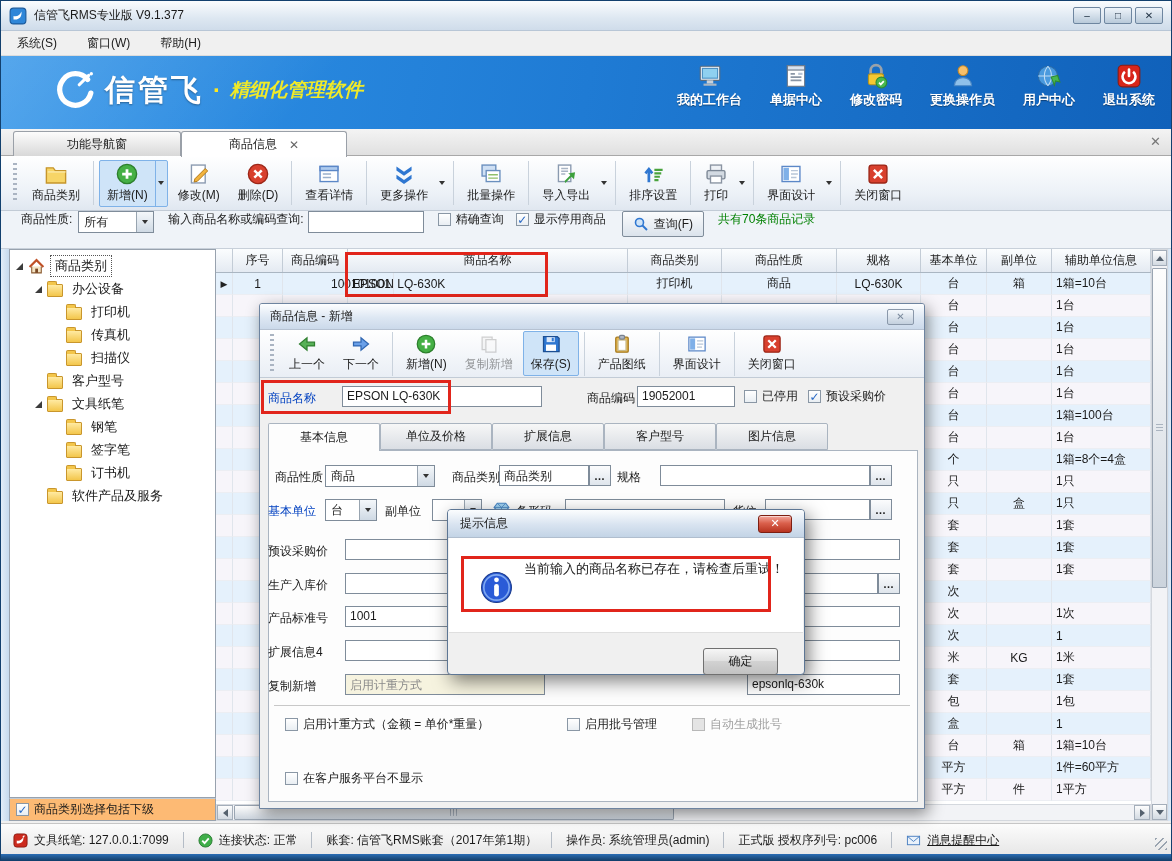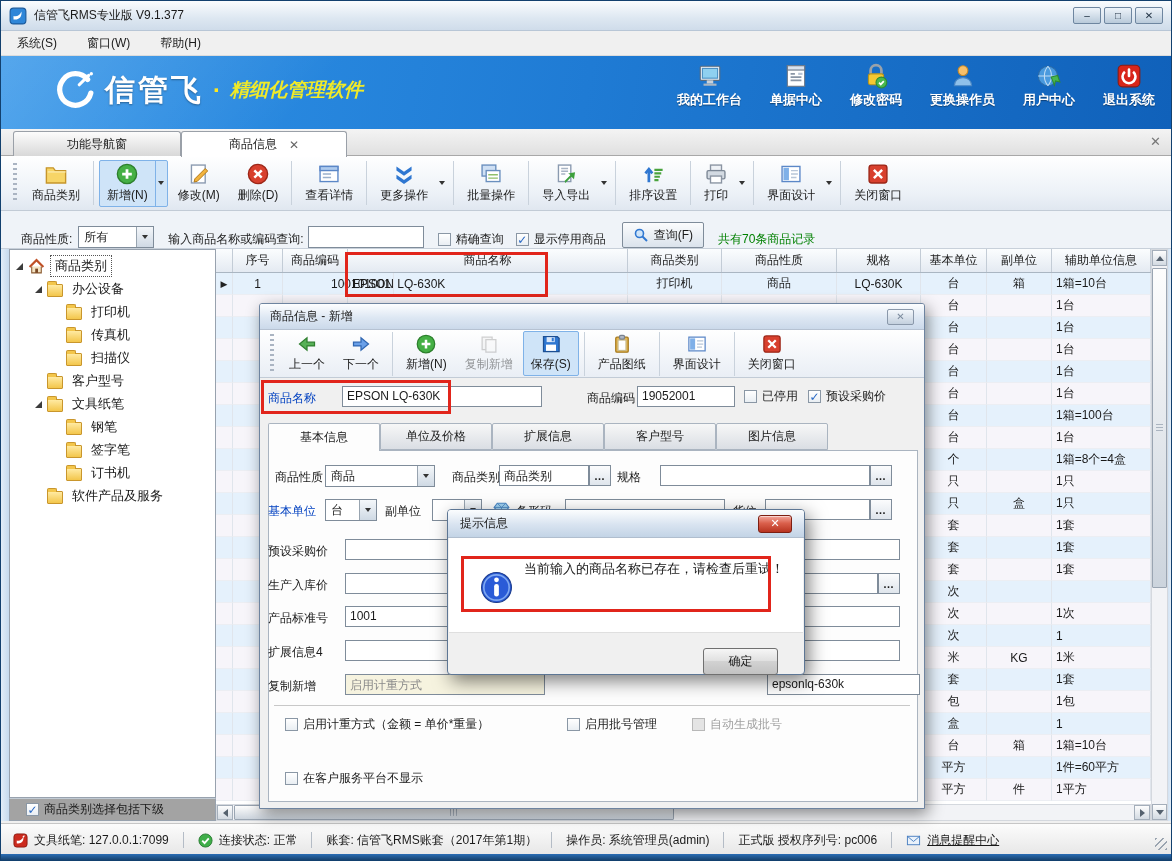--- a/index.html
+++ b/index.html
@@ -38,21 +38,21 @@
 .tbtn{display:flex;align-items:stretch;margin:0 1px;border:1px solid transparent;border-radius:2px;cursor:pointer}
 .tbtn .bcore{display:flex;flex-direction:column;align-items:center;justify-content:center;gap:2px;padding:2px 7px}
 .tbtn.active{background:#cfe4f8;border-color:#7fb2e8}
 .tbtn.disabled{opacity:.45}
 .tbtn .dd{display:flex;align-items:center;justify-content:center;width:12px;border-left:1px solid transparent}
 .tbtn.active .dd{border-left-color:#7fb2e8}
 .caret{width:0;height:0;border-left:3px solid transparent;border-right:3px solid transparent;border-top:4px solid #333}
 .tsep{width:1px;height:44px;background:#c9d2dc;margin:0 4px;flex:none}
 .lbl{white-space:nowrap}
 
-#filterbar{position:absolute;top:210px;left:0;right:0;height:38px;background:#eff3f8;border-bottom:1px solid #c8d0da;display:flex;align-items:flex-end;padding-left:20px}
+#filterbar{position:absolute;top:210px;left:0;right:0;height:38px;background:#eff3f8;border-bottom:1px solid #c8d0da;display:flex;align-items:flex-start;padding-left:20px}
 .combo{height:22px;border:1px solid #7f8c9a;background:#fff;display:flex;align-items:center}
 .combo .cval{padding:0 5px;flex:1;white-space:nowrap}
 .combo .cbtn{width:17px;align-self:stretch;border-left:1px solid #98a4b0;background:linear-gradient(#f4f7fa,#cfd9e4);display:flex;align-items:center;justify-content:center}
 .tbx{height:22px;border:1px solid #7f8c9a;background:#fff;padding:2px 4px}
 .cb{width:13px;height:13px;border:1px solid #8a97a5;background:linear-gradient(#fff,#e9eef3);display:inline-flex;align-items:center;justify-content:center;font-size:12px;font-weight:bold;color:#2566c4;line-height:1;flex:none}
 .cb.checked::before{content:"✓"}
 .cb.disabled{background:#e4e4e4;border-color:#b8b8b8}
 .cbrow{display:inline-flex;align-items:center;gap:5px;white-space:nowrap}
 #query-btn{height:26px;border:1px solid #7f8c9a;border-radius:2px;background:linear-gradient(#fbfcfd,#dbe3ec);display:flex;align-items:center;gap:5px;padding:0 10px;cursor:pointer}
 #record-count{color:#008000;margin-left:14px;white-space:nowrap}
@@ -60,21 +60,21 @@
 #left-strip{position:absolute;left:0;top:248px;width:8px;height:572px;background:linear-gradient(90deg,#e2edf8,#c6daee)}
 #right-strip{position:absolute;right:0;top:248px;width:5px;height:572px;background:linear-gradient(90deg,#c6daee,#e2edf8)}
 #tree-panel{position:absolute;left:8px;top:248px;width:207px;height:549px;background:#fff;border:1px solid #98a2ae;overflow:hidden}
 .trow{position:absolute;height:22px;display:flex;align-items:center;gap:5px;font-size:13px;white-space:nowrap}
 .texp{width:0;height:0;border-bottom:7px solid #3c3c3c;border-left:7px solid transparent;flex:none}
 .texp-sp{width:7px;flex:none}
 .tlabel{padding:1px 4px}
 .tlabel.sel{border:1px dotted #555;background:#fff}
 .fico{width:16px;height:13px;position:relative;background:linear-gradient(#ffeaa2,#f3c64b);border:1px solid #c9962c;border-radius:1px;flex:none;margin-top:2px}
 .fico::before{content:"";position:absolute;top:-4px;left:-1px;width:8px;height:3px;background:#f3c64b;border:1px solid #c9962c;border-bottom:none;border-radius:2px 2px 0 0}
-#tree-footer{position:absolute;left:8px;top:797px;width:207px;height:23px;background:#a3a3a3;border:1px solid #98a2ae;border-top:1px solid #c2cbd4;display:flex;align-items:center;padding-left:16px;gap:5px}
+#tree-footer{position:absolute;left:8px;top:797px;width:207px;height:23px;background:#fdba74;border:1px solid #98a2ae;border-top:1px solid #c2cbd4;display:flex;align-items:center;padding-left:6px;gap:5px}
 
 #table-area{position:absolute;left:215px;top:248px;width:935px;height:572px;background:#fff;overflow:hidden}
 #thead{position:absolute;top:0;left:0;right:0;height:24px;background:linear-gradient(#fbfdfe,#e4eaf2);border-bottom:1px solid #aab6c2}
 .hcell{position:absolute;top:0;height:23px;border-right:1px solid #c3ccd6;display:flex;align-items:center;justify-content:center;white-space:nowrap;overflow:hidden}
 .drow{position:absolute;left:0;right:0;height:22px}
 .drow.odd{background:#e5f1fc}
 .drow.even{background:#f7f5fa}
 .tcell{position:absolute;top:0;height:22px;border-right:1px solid #e0e5ec;border-bottom:1px solid #eceef3;display:flex;align-items:center;justify-content:center;white-space:nowrap;overflow:hidden;padding:0 4px}
 .tcell.l{justify-content:flex-start}
 .tcell .selarr{font-size:9px;color:#222}
@@ -1030,21 +1030,21 @@
       <div class="finput" style="left: 85px; top: 302px; width: 200px; z-index: 3;">1001</div>
       <span class="flabel" style="left: 8px; top: 340px; z-index: 3;">扩展信息4</span>
       <div class="finput" style="left: 85px; top: 336px; width: 200px; z-index: 3;"></div>
       <span class="flabel" style="left: 8px; top: 374px; z-index: 3;">复制新增</span>
       <div class="finput disabled" style="left: 85px; top: 370px; width: 200px; z-index: 3;">启用计重方式</div>
       <div class="finput" style="left: 487px; top: 235px; width: 153px; z-index: 3;"></div>
       <div class="finput" style="left: 487px; top: 269px; width: 131px; z-index: 3;"></div>
       <div class="ell" style="left: 618px; top: 269px; z-index: 3;">…</div>
       <div class="finput" style="left: 487px; top: 302px; width: 153px; z-index: 3;"></div>
       <div class="finput" style="left: 487px; top: 336px; width: 153px; z-index: 3;"></div>
-      <div class="finput" style="left: 487px; top: 370px; width: 153px; z-index: 3; margin-left: 20px;">epsonlq-630k</div>
+      <div class="finput" style="left: 487px; top: 370px; width: 153px; z-index: 3;">epsonlq-630k</div>
       <span class="cbrow abs" style="left: 25px; top: 412px; z-index: 3;">
         <span class="cb"></span>
         <span>启用计重方式（金额 = 单价*重量）</span>
       </span>
       <span class="cbrow abs" style="left: 307px; top: 412px; z-index: 3;">
         <span class="cb"></span>
         <span>启用批号管理</span>
       </span>
       <span class="cbrow abs" style="left: 432px; top: 412px; z-index: 3;">
         <span class="cb disabled"></span>

